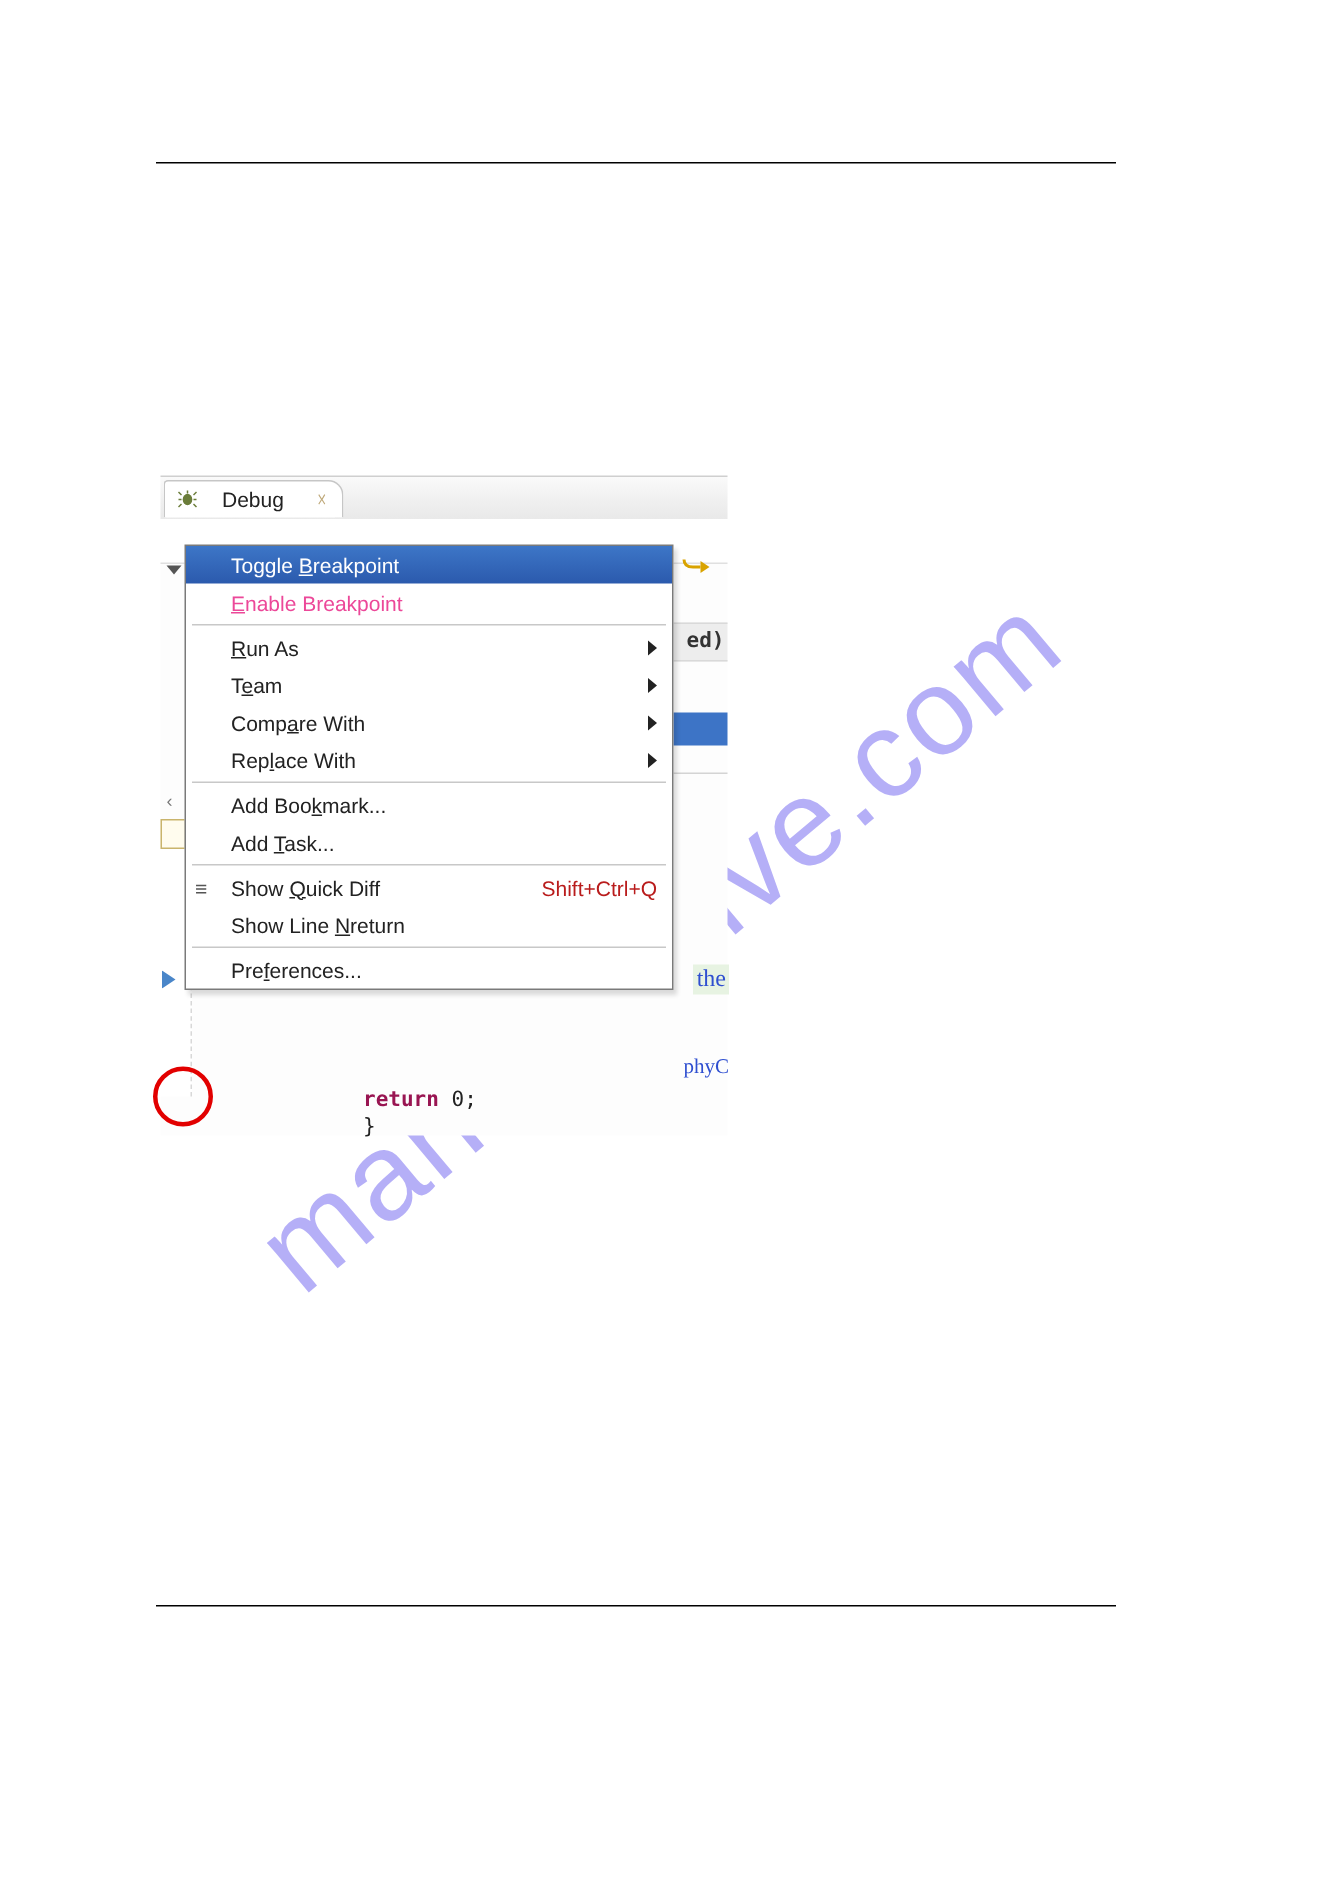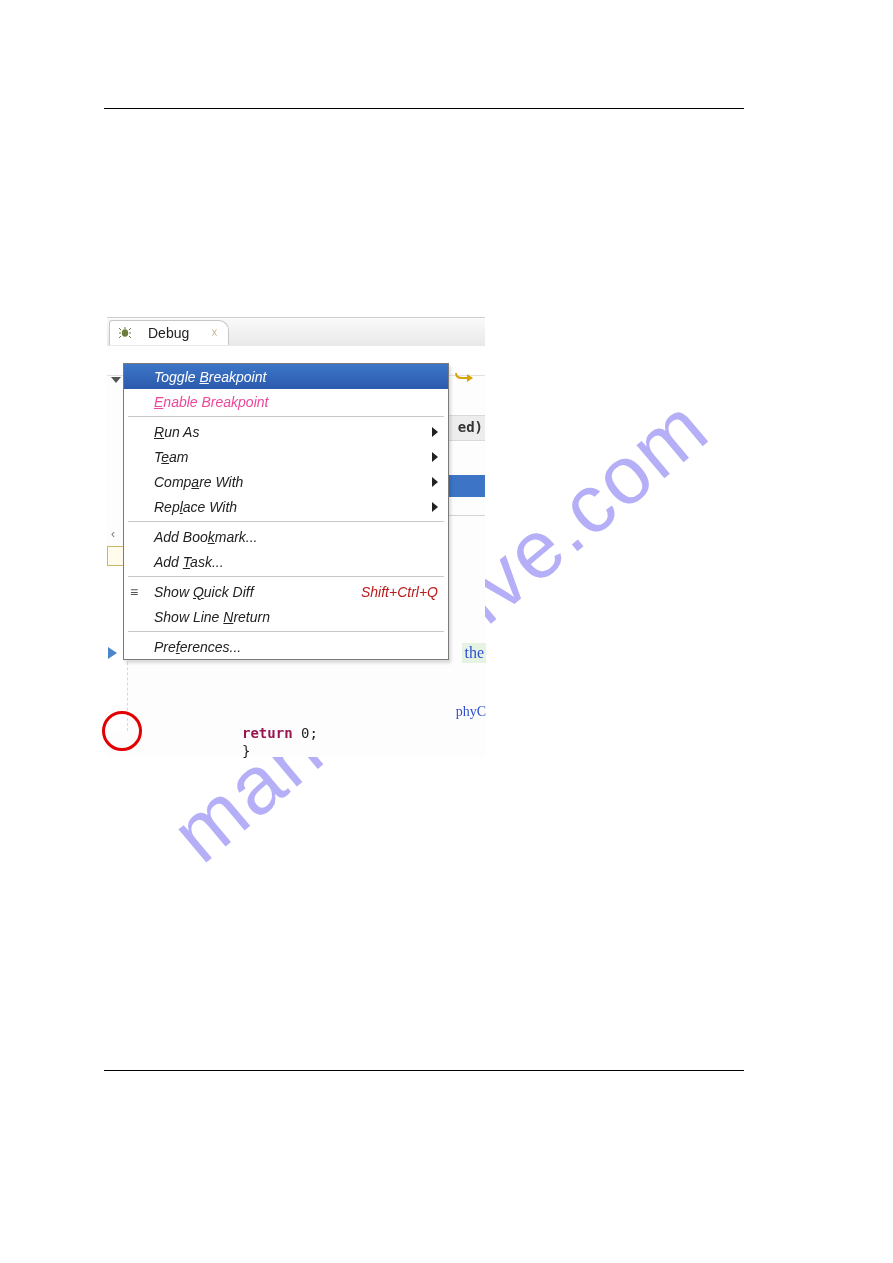--- a/index.html
+++ b/index.html
@@ -106,21 +106,20 @@
   }
   .context-menu .item {
     display: flex;
     align-items: center;
     height: 25px;
     font-size: 14px;
     color: #222;
     padding: 0 10px 0 30px;
     position: relative;
     white-space: nowrap;
-    font-style: italic;
   }
   .context-menu .item .shortcut {
     margin-left: auto;
     color: #b91c1c;
     font-size: 14px;
   }
   .context-menu .item .tri {
     margin-left: auto;
     width: 0; height: 0;
     border-top: 5px solid transparent;

